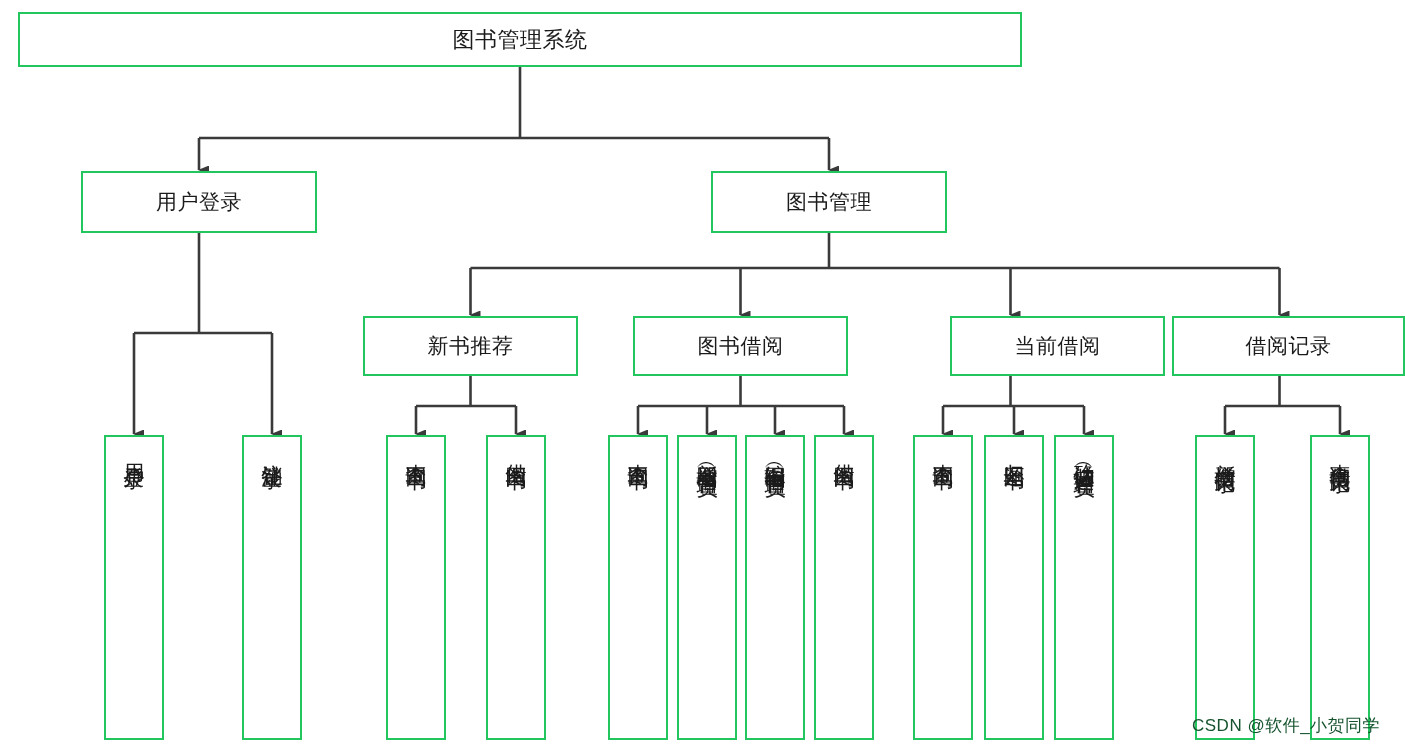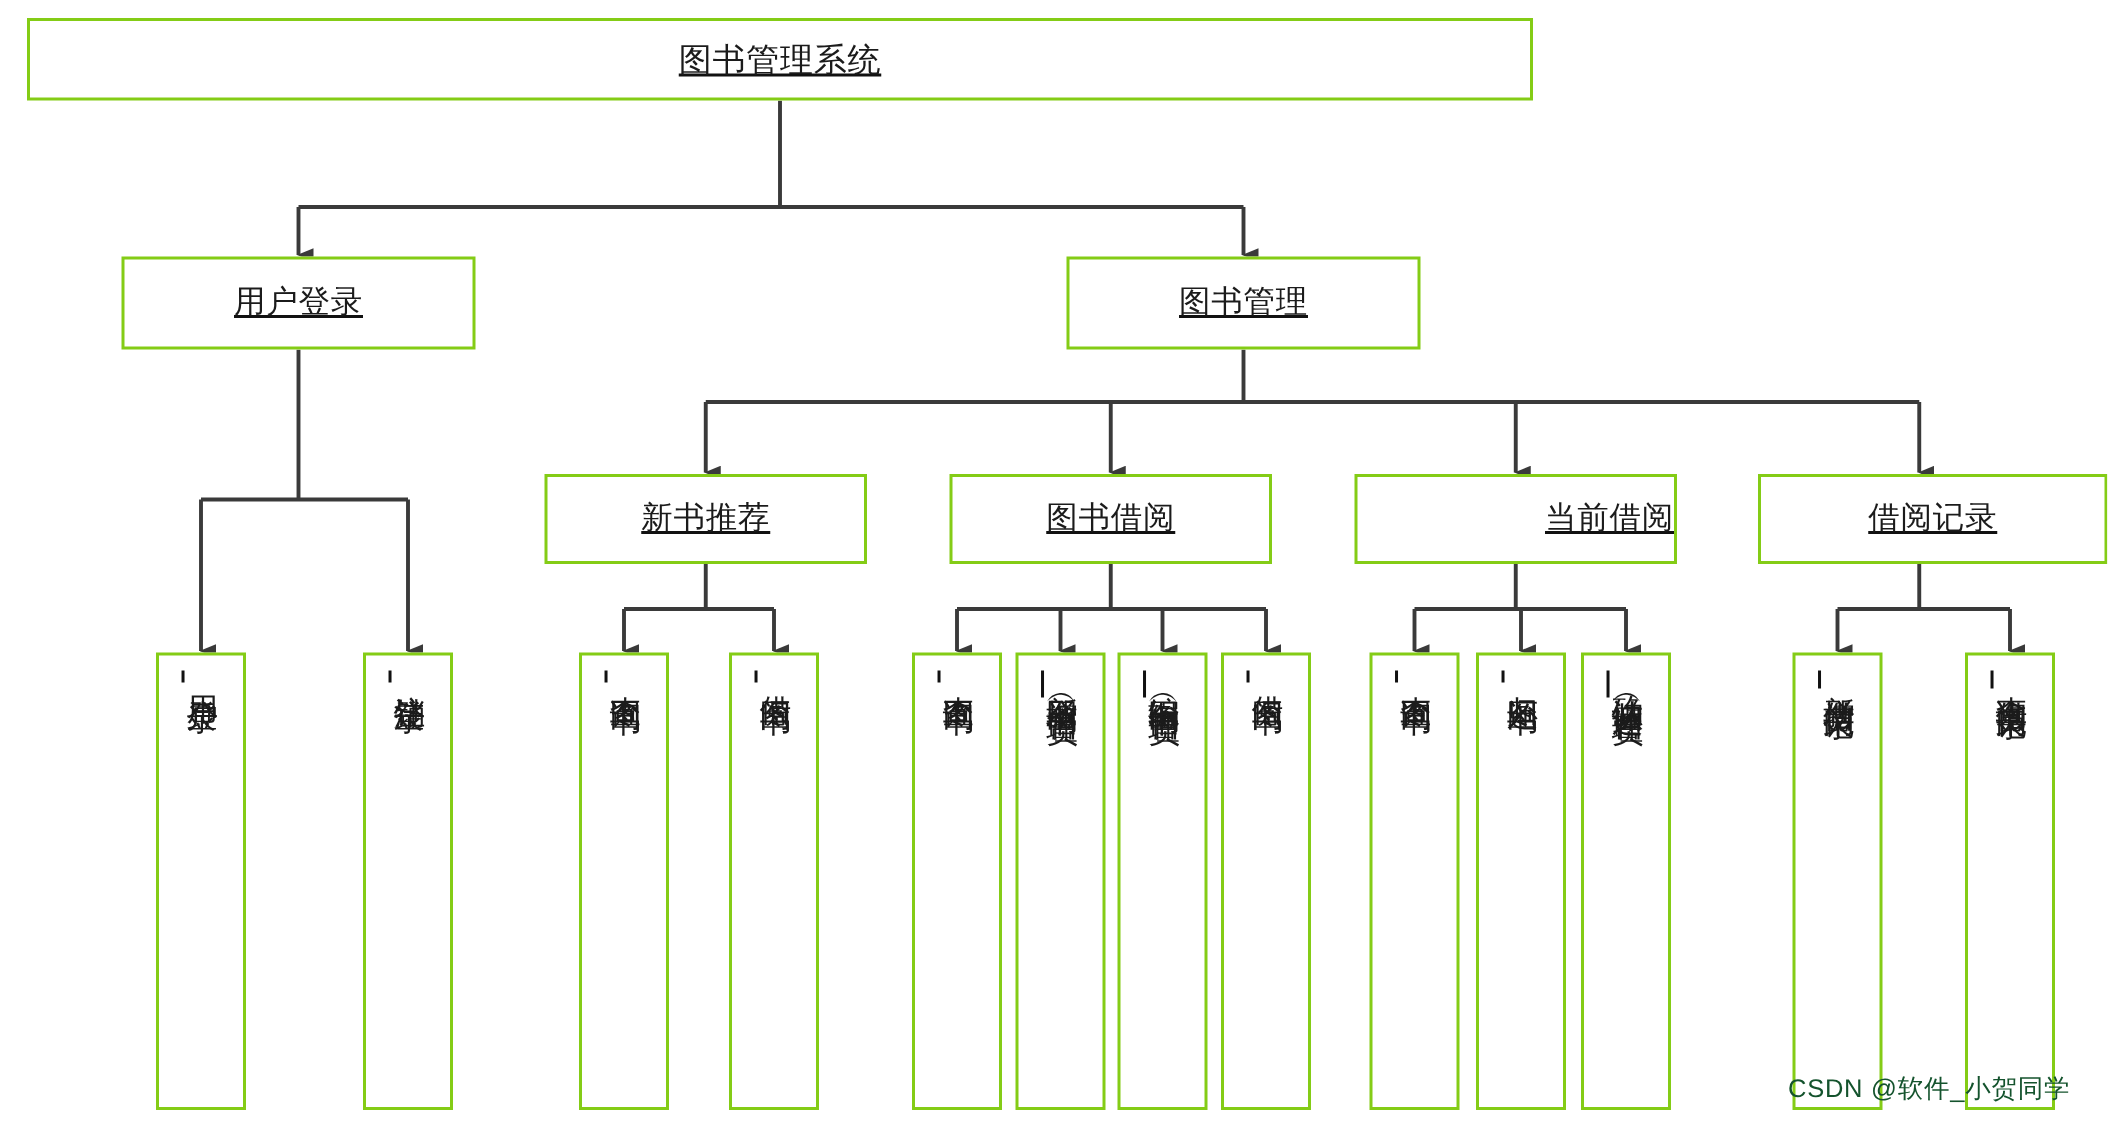--- a/index.html
+++ b/index.html
@@ -24,26 +24,25 @@
     left: 0;
     top: 0;
     width: 1405px;
     height: 747px;
     pointer-events: none;
   }
   .node {
     position: absolute;
     box-sizing: border-box;
     background: #ffffff;
-    border: 2px solid #84cc16;
+    border: 2px solid #22c55e;
     display: flex;
     align-items: center;
     justify-content: center;
     z-index: 2;
-    text-decoration: underline;
   }
   .node .label {
     font-size: 21px;
     line-height: 1.18;
     letter-spacing: 0.5px;
     color: #1b1b1b;
     text-align: center;
     white-space: nowrap;
   }
   .node.root .label { font-size: 22px; }
@@ -127,21 +126,21 @@
   <div class="node lvl1" style="left: 711px; top: 171px; width: 236px; height: 62px;">
     <span class="label">图书管理</span>
   </div>
 
   <div class="node lvl2" style="left: 363px; top: 316px; width: 215px; height: 60px;">
     <span class="label">新书推荐</span>
   </div>
   <div class="node lvl2" style="left: 633px; top: 316px; width: 215px; height: 60px;">
     <span class="label">图书借阅</span>
   </div>
-  <div class="node lvl2" style="left: 903px; top: 316px; width: 215px; height: 60px; justify-content: flex-end;">
+  <div class="node lvl2" style="left: 950px; top: 316px; width: 215px; height: 60px;">
     <span class="label">当前借阅</span>
   </div>
   <div class="node lvl2" style="left: 1172px; top: 316px; width: 233px; height: 60px;">
     <span class="label">借阅记录</span>
   </div>
 
   <div class="node leaf" style="left: 104px; top: 435px; width: 60px; height: 305px;">
     <span class="label">用户登录</span>
   </div>
   <div class="node leaf" style="left: 242px; top: 435px; width: 60px; height: 305px;">

